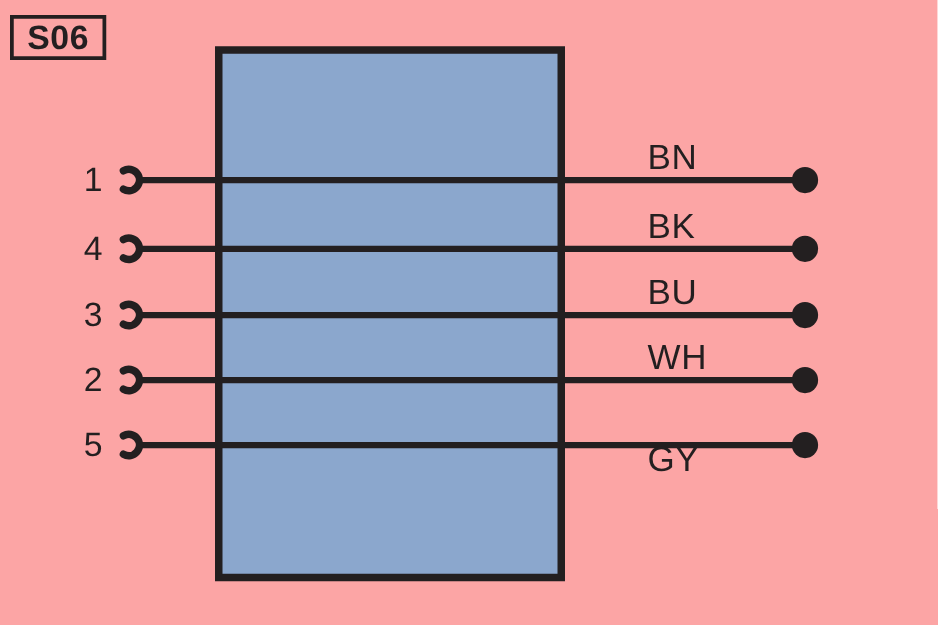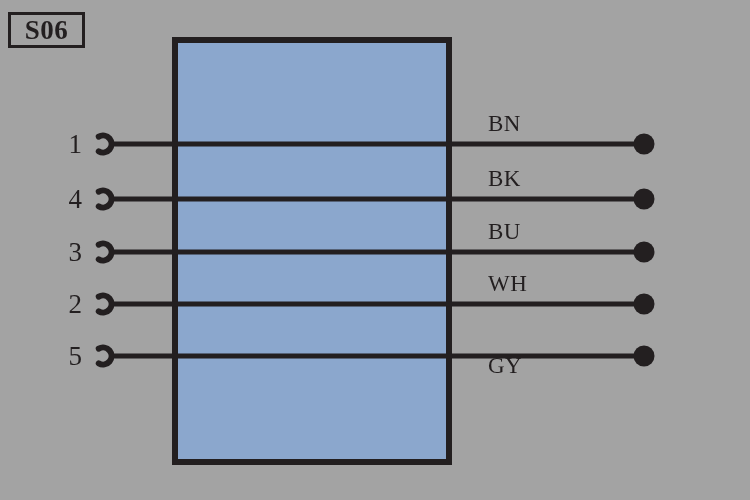--- a/index.html
+++ b/index.html
@@ -4,22 +4,22 @@
 <style>
   html, body {
     margin: 0;
     padding: 0;
     background: #ffffff;
   }
   .canvas {
     position: relative;
     width: 750px;
     height: 500px;
-    background: #a3a3a3;
-    font-family: Liberation Serif, serif;
+    background: #fca5a5;
+    font-family: Liberation Sans, sans-serif;
     overflow: hidden;
   }
   .diagram-svg {
     position: absolute;
     left: 0;
     top: 0;
   }
   .id-box {
     position: absolute;
     left: 8px;
@@ -44,22 +44,22 @@
     left: 38px;
     width: 44px;
     text-align: right;
     font-size: 27px;
     color: #231F20;
     line-height: 1;
     font-weight: 500;
   }
   .color-label {
     position: absolute;
-    left: 488px;
-    font-size: 23px;
+    left: 518px;
+    font-size: 28px;
     color: #231F20;
     line-height: 1;
     font-weight: 500;
     letter-spacing: 0.5px;
   }
   
   .row-0.pin-label { top: 131px; } .row-0.color-label { top: 112px; }
   .row-1.pin-label { top: 186px; } .row-1.color-label { top: 167px; }
   .row-2.pin-label { top: 239px; } .row-2.color-label { top: 220px; }
   .row-3.pin-label { top: 291px; } .row-3.color-label { top: 272px; }

